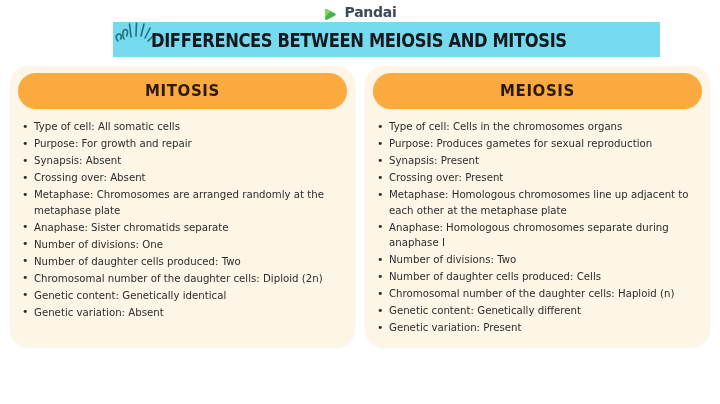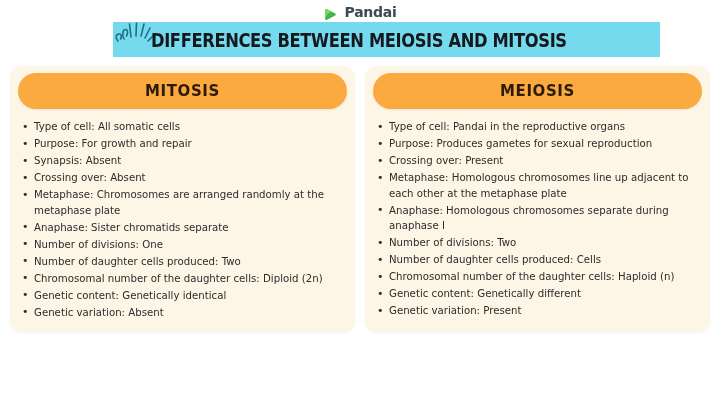--- a/index.html
+++ b/index.html
@@ -88,21 +88,21 @@
     top: 66px;
     width: 720px;
     display: flex;
     gap: 10px;
     padding: 0 10px;
     box-sizing: border-box;
   }
   .card {
     flex: 1 1 0;
     background: #fdf6e6;
-    border-radius: 12px;
+    border-radius: 19px;
     padding: 0 0 10px 0;
     box-shadow: 0 1px 3px rgba(0,0,0,0.05);
     min-width: 0;
   }
   .card-header {
     background: #fbaa3f;
     border-radius: 22px;
     height: 36px;
     margin: 7px 8px 6px 8px;
     display: flex;
@@ -196,22 +196,23 @@
         <li><span class="lbl">Genetic content: </span><span class="val">Genetically identical</span></li>
         <li><span class="lbl">Genetic variation: </span><span class="val">Absent</span></li>
       </ul>
   </div>
 
   <div class="card">
     <div class="card-header">
       <span class="card-header-text">MEIOSIS</span>
     </div>
     <ul class="card-list">
-        <li><span class="lbl">Type of cell: </span><span class="val">Pandai in the reproductive organs</span></li>
+        <li><span class="lbl">Type of cell: </span><span class="val">Cells in the chromosomes organs</span></li>
         <li><span class="lbl">Purpose: </span><span class="val">Produces gametes for sexual reproduction</span></li>
+        <li><span class="lbl">Synapsis: </span><span class="val">Present</span></li>
         <li><span class="lbl">Crossing over: </span><span class="val">Present</span></li>
         <li><span class="lbl">Metaphase: </span><span class="val">Homologous chromosomes line up adjacent to each other at the metaphase plate</span></li>
         <li><span class="lbl">Anaphase: </span><span class="val">Homologous chromosomes separate during anaphase I</span></li>
         <li><span class="lbl">Number of divisions: </span><span class="val">Two</span></li>
         <li><span class="lbl">Number of daughter cells produced: </span><span class="val">Cells</span></li>
         <li><span class="lbl">Chromosomal number of the daughter cells: </span><span class="val">Haploid (n)</span></li>
         <li><span class="lbl">Genetic content: </span><span class="val">Genetically different</span></li>
         <li><span class="lbl">Genetic variation: </span><span class="val">Present</span></li>
       </ul>
   </div>

